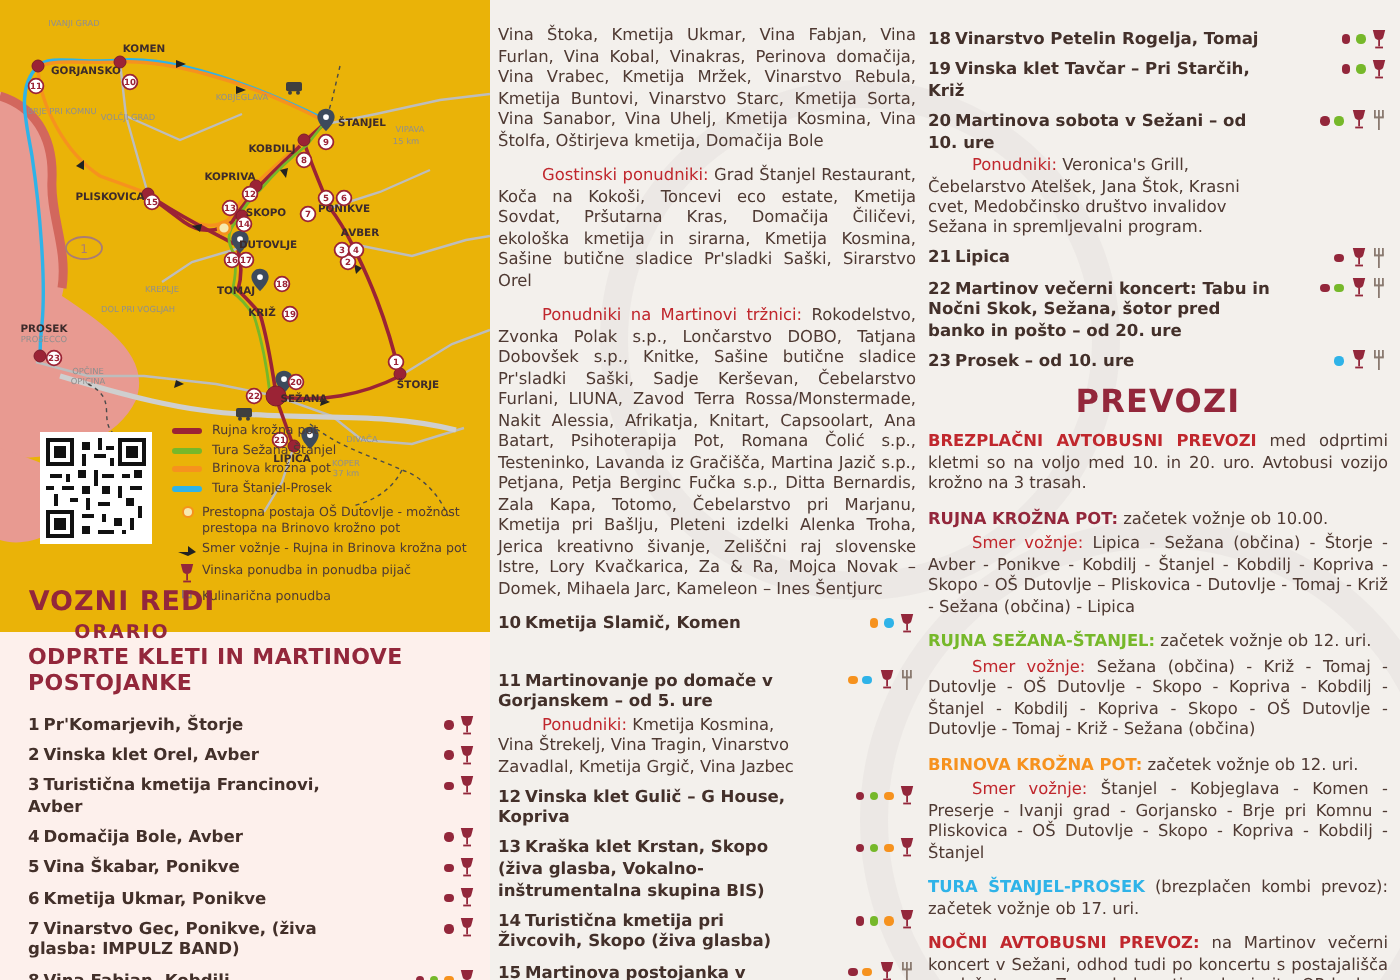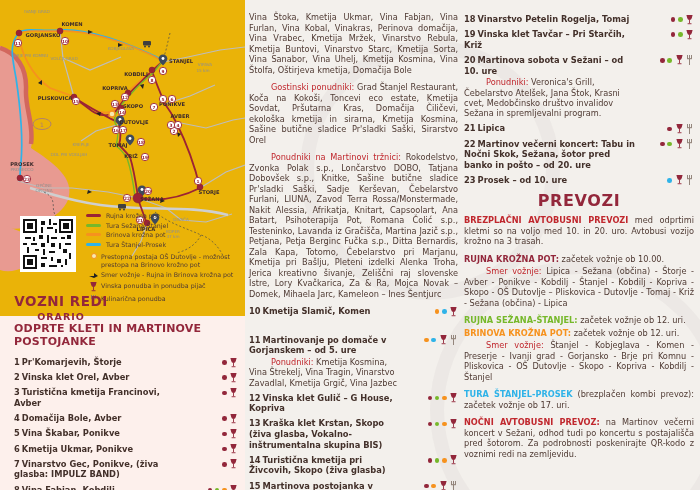--- a/index.html
+++ b/index.html
@@ -638,20 +638,23 @@
     <div class="para" style="margin-bottom:2px">
       <span class="rt-head c-darkred">RUJNA KROŽNA POT:</span><span> začetek vožnje ob 10.00.</span>
     </div>
     <div class="para">
       <span class="rlabel">Smer vožnje:</span><span> Lipica - Sežana (občina) - Štorje - Avber - Ponikve - Kobdilj - Štanjel - Kobdilj - Kopriva - Skopo - OŠ Dutovlje – Pliskovica - Dutovlje - Tomaj - Križ - Sežana (občina) - Lipica</span>
     </div>
 
     <div class="para" style="margin-bottom:2px">
       <span class="rt-head c-green">RUJNA SEŽANA-ŠTANJEL:</span><span> začetek vožnje ob 12. uri.</span>
     </div>
+    <div class="para">
+      <span class="rlabel">Smer vožnje:</span><span> Sežana (občina) - Križ - Tomaj - Dutovlje - OŠ Dutovlje - Skopo - Kopriva - Kobdilj - Štanjel - Kobdilj - Kopriva - Skopo - OŠ Dutovlje - Dutovlje - Tomaj - Križ - Sežana (občina)</span>
+    </div>
 
     <div class="para" style="margin-bottom:2px">
       <span class="rt-head c-orange">BRINOVA KROŽNA POT:</span><span> začetek vožnje ob 12. uri.</span>
     </div>
     <div class="para">
       <span class="rlabel">Smer vožnje:</span><span> Štanjel - Kobjeglava - Komen - Preserje - Ivanji grad - Gorjansko - Brje pri Komnu - Pliskovica - OŠ Dutovlje - Skopo - Kopriva - Kobdilj - Štanjel</span>
     </div>
 
     <div class="para">
       <span class="rt-head c-blue">TURA ŠTANJEL-PROSEK</span><span> (brezplačen kombi prevoz): začetek vožnje ob 17. uri.</span>

